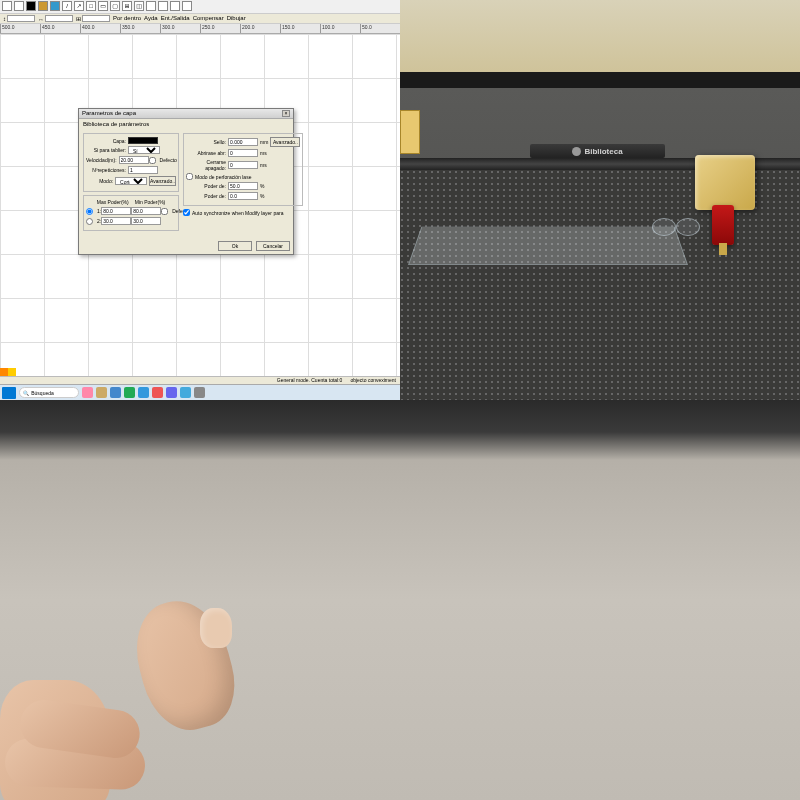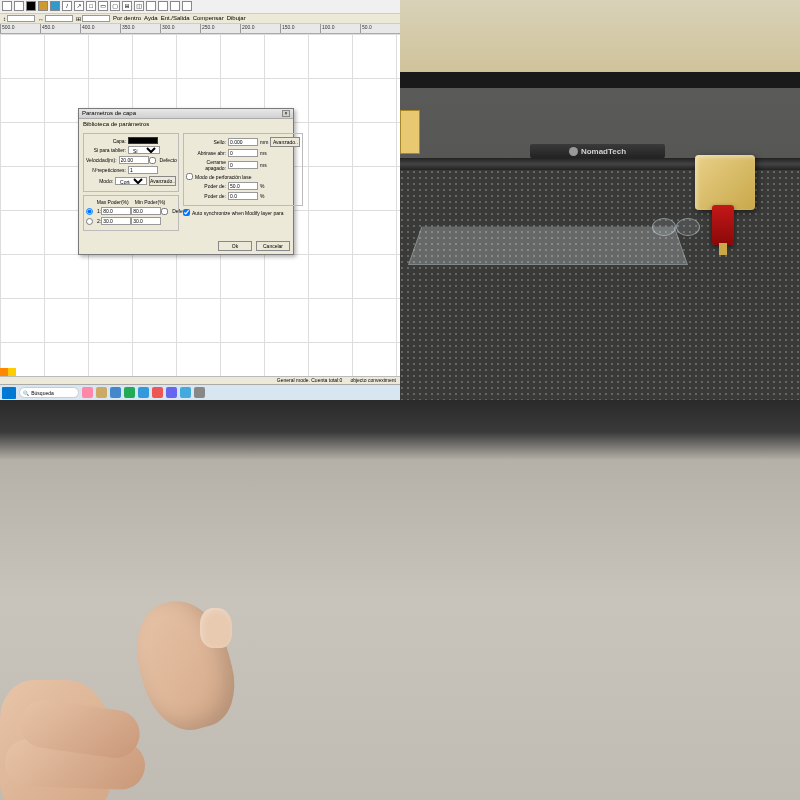--- a/index.html
+++ b/index.html
@@ -235,21 +235,21 @@
     <div class="tico" style="background:#66e"></div>
     <div class="tico" style="background:#4ad"></div>
     <div class="tico" style="background:#888"></div>
   </div>
 </div>
 
 <div class="q2">
   <div class="panel"></div>
   <div class="brand">
         <span class="logo"></span>
-        <span>NomadTech</span>
+        <span>Biblioteca</span>
       </div>
   <div class="rail"></div>
   <div class="bed"></div>
   <div class="acr"></div>
   <div class="circ" style="top:218px;left:252px;width:24px;height:18px"></div>
   <div class="circ" style="top:218px;left:276px;width:24px;height:18px"></div>
   <div class="head">
     <div class="bracket"></div>
     <div class="laser"></div>
     <div class="nozzle"></div>

